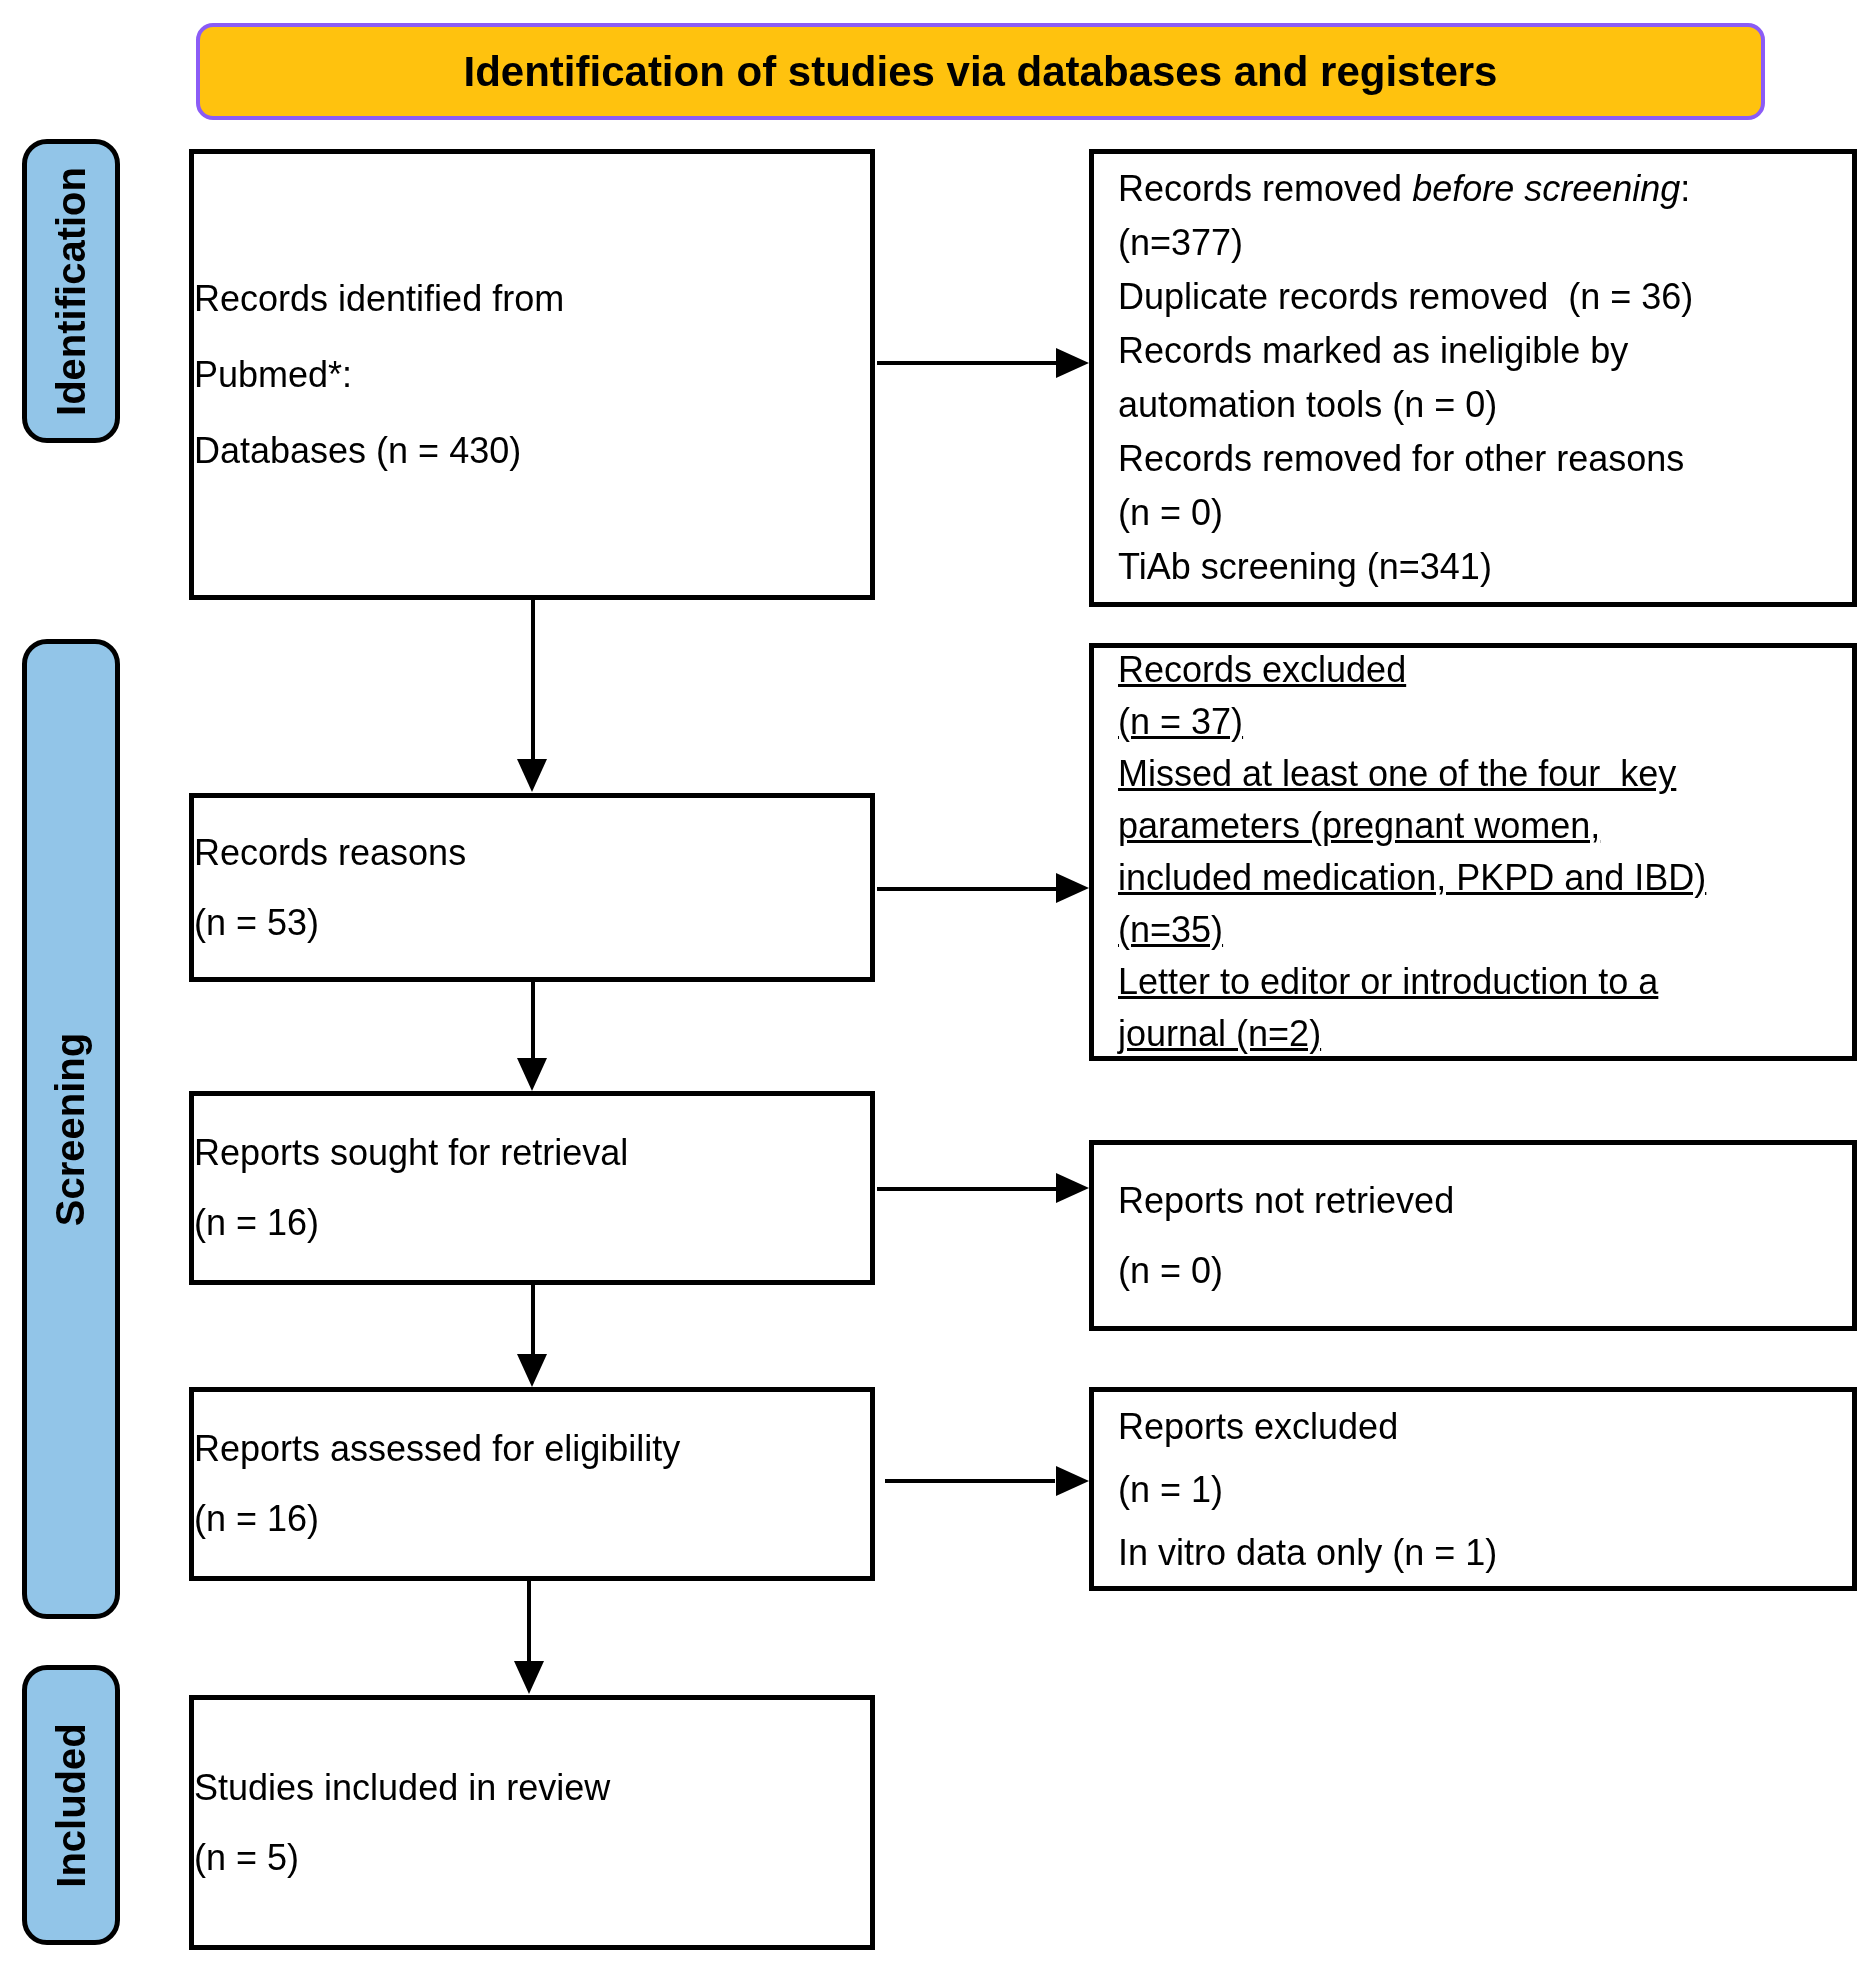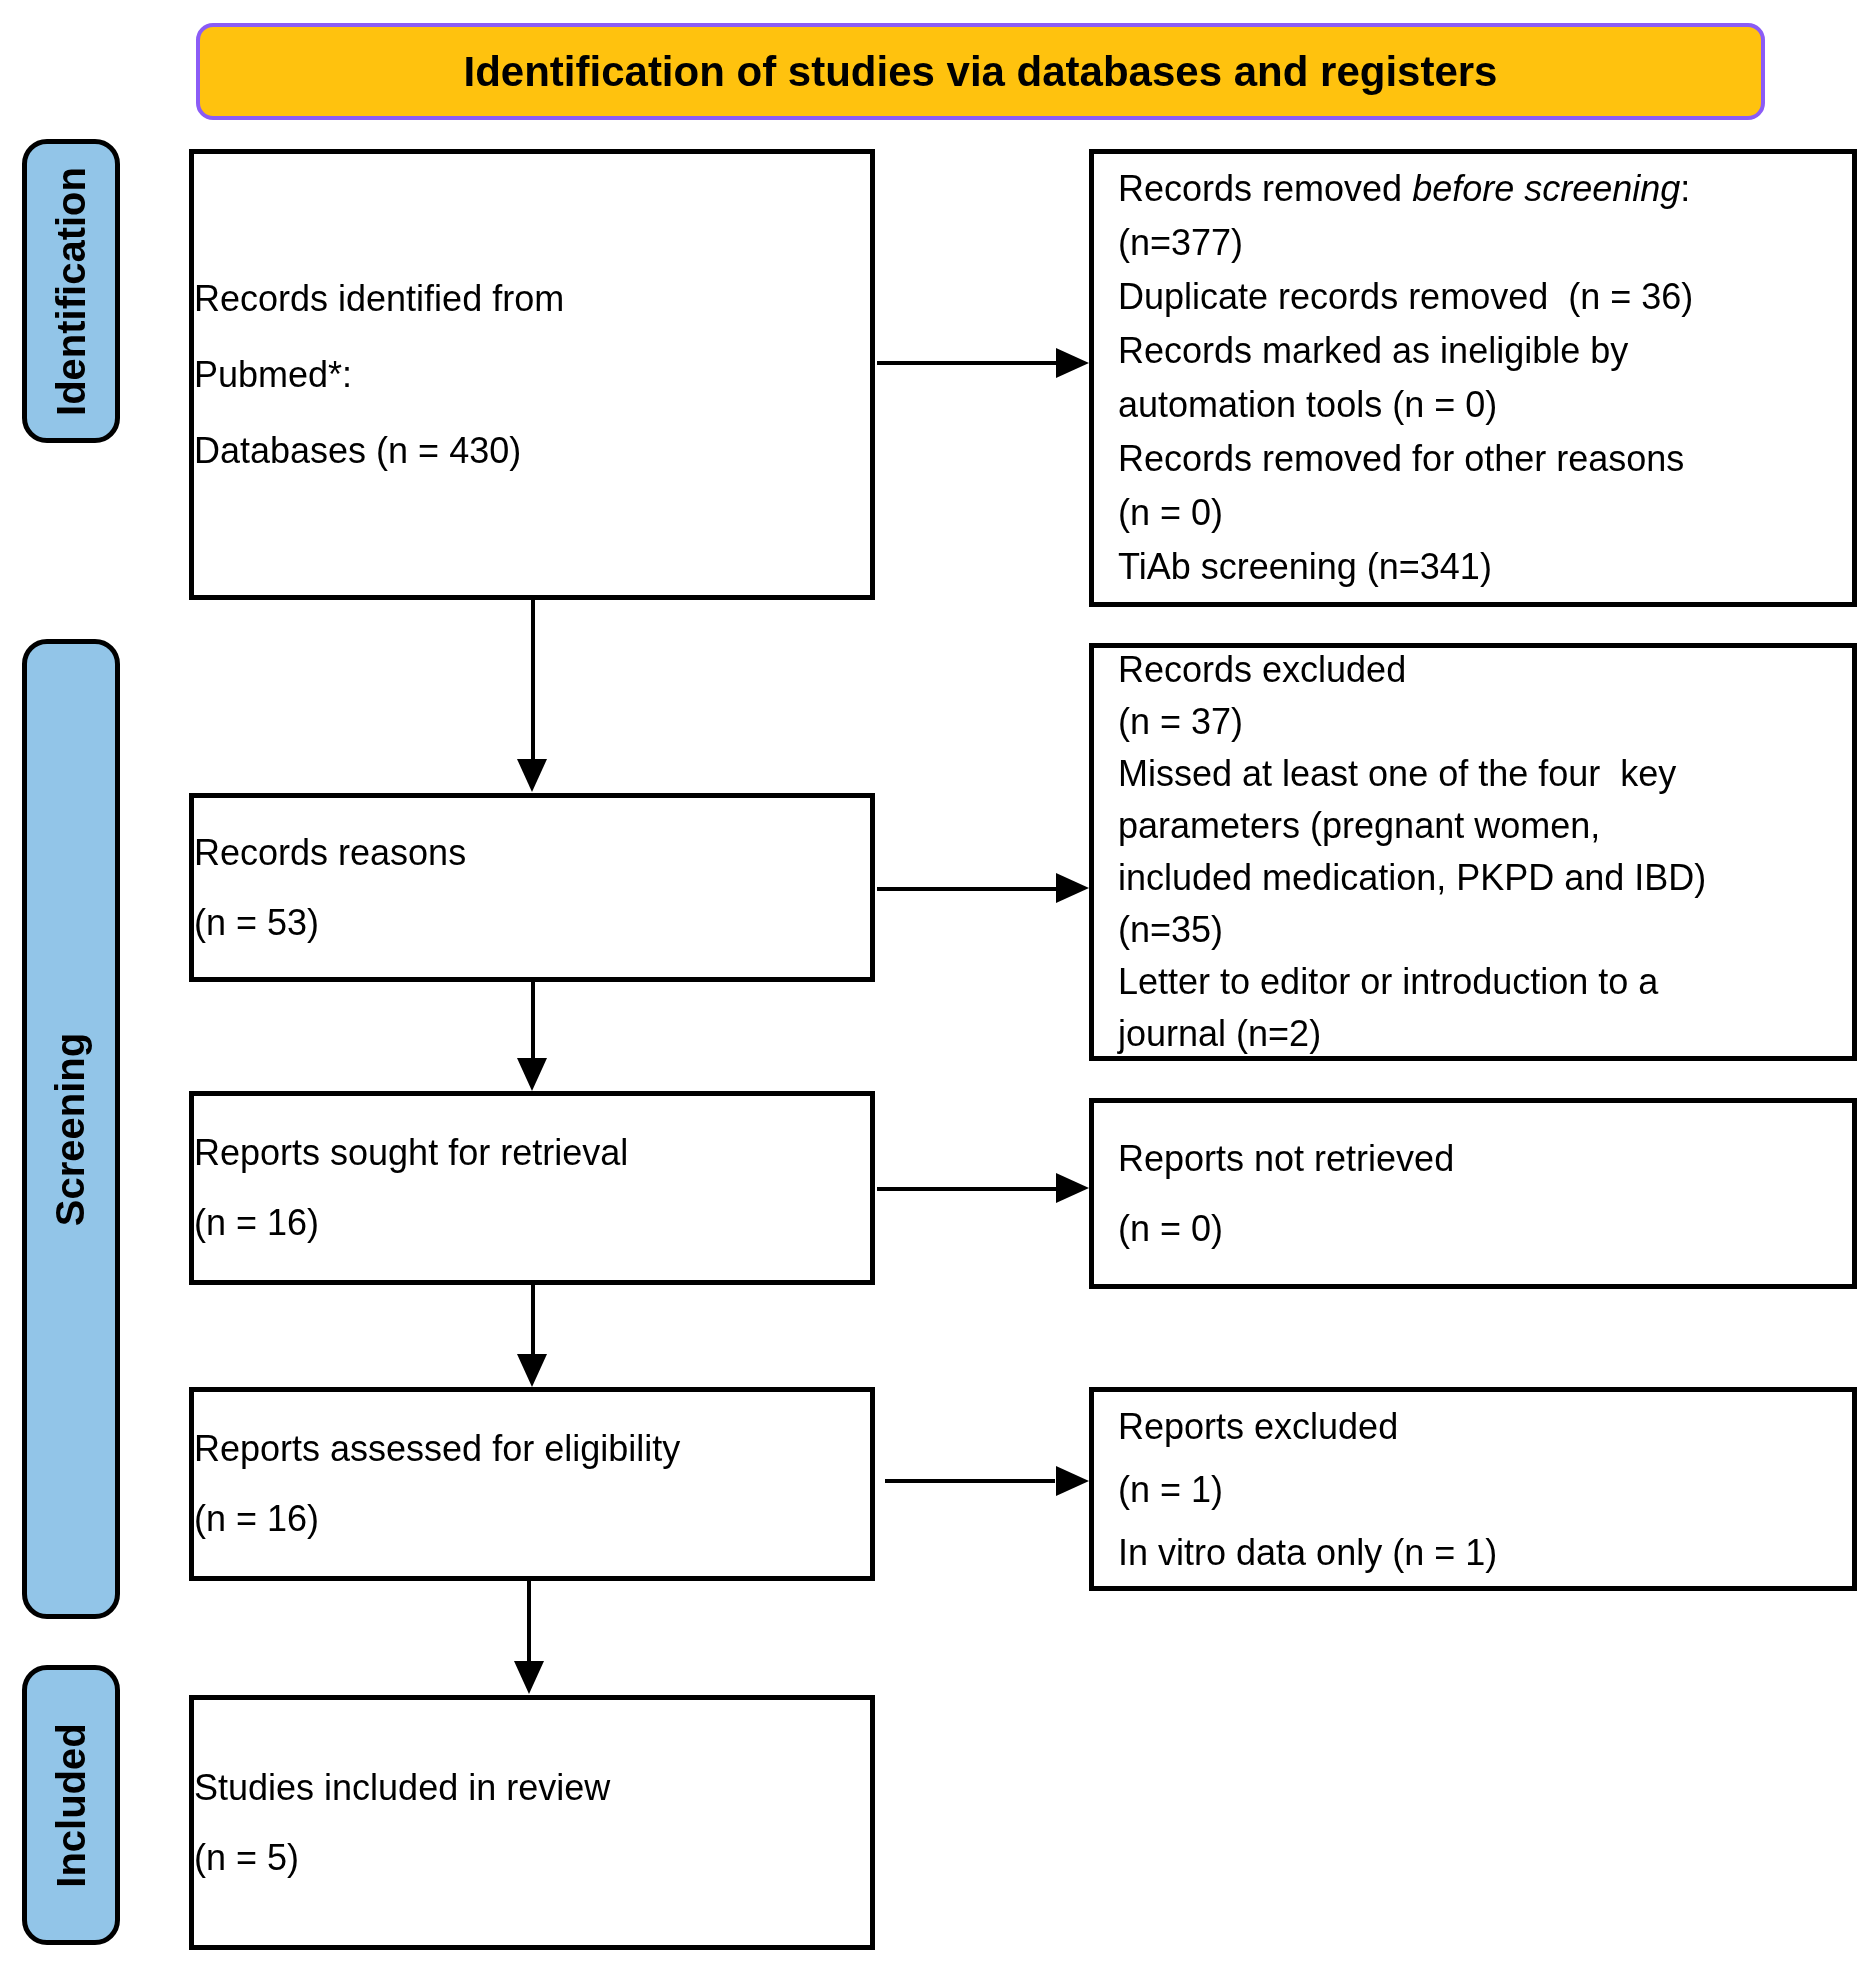--- a/index.html
+++ b/index.html
@@ -54,23 +54,23 @@
   .box-identified{top:149px;height:451px;}
   .box-identified .ln{line-height:76px;}
   .box-screened{top:793px;height:189px;}
   .box-sought{top:1091px;height:194px;}
   .box-assessed{top:1387px;height:194px;}
   .box-included{top:1695px;height:255px;}
   .two-line .ln{line-height:70px;}
 
   .box-removed{top:149px;height:458px;}
   .box-removed .ln{line-height:54px;}
-  .box-rec-excluded{top:643px;height:418px;}
+  .box-rec-excluded{top:643px;height:418px;text-decoration:underline;}
   .box-rec-excluded .ln{line-height:52px;}
-  .box-not-retrieved{top:1098px;height:191px;}
+  .box-not-retrieved{top:1140px;height:191px;}
   .box-not-retrieved .ln{line-height:70px;}
   .box-rep-excluded{top:1387px;height:204px;}
   .box-rep-excluded .ln{line-height:63px;}
 
   
   .hline{height:4px;background:#000;}
   .vline{width:4px;background:#000;}
   .arrow-right{
     width:0;height:0;
     border-top:15.3px solid transparent;

